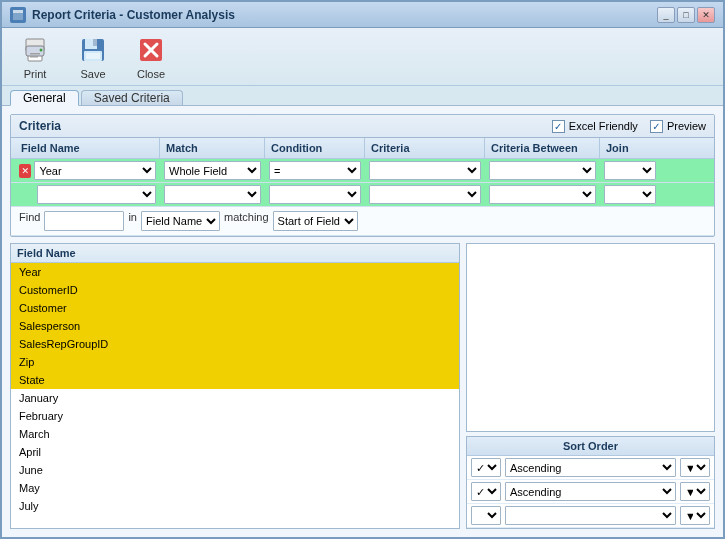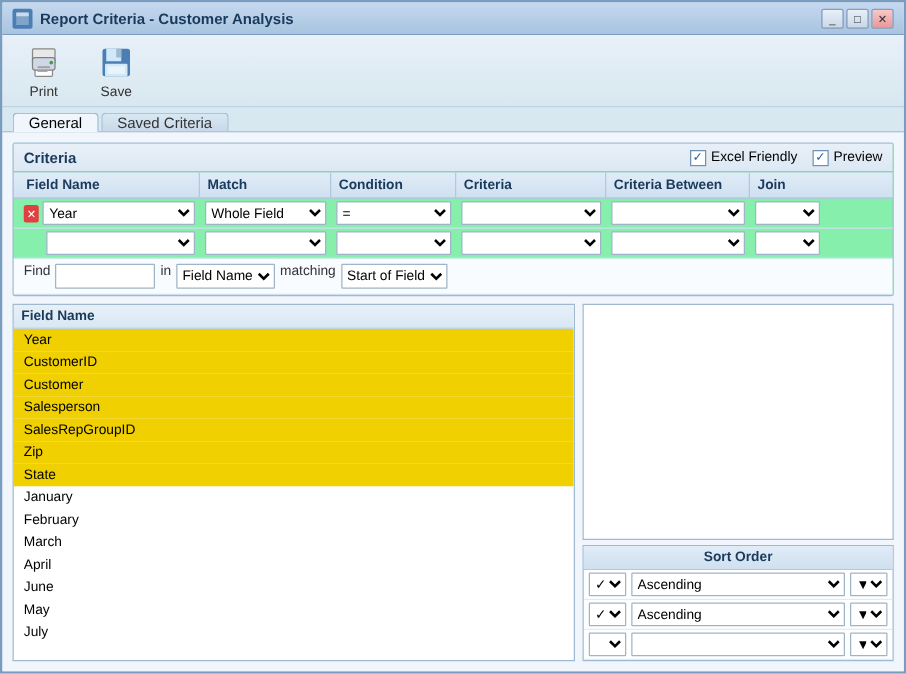--- a/index.html
+++ b/index.html
@@ -411,20 +411,30 @@
       <div class="toolbar-icon">
         <svg class="save-svg" viewBox="0 0 28 28">
           <rect x="3" y="3" width="22" height="22" rx="2" fill="#4a7eb5"></rect>
           <rect x="6" y="3" width="12" height="10" fill="#d0e8f8"></rect>
           <rect x="14" y="3" width="4" height="7" fill="#a0b8d0"></rect>
           <rect x="5" y="15" width="18" height="10" rx="1" fill="#d0e8f8"></rect>
           <rect x="7" y="17" width="14" height="6" fill="white" opacity="0.5"></rect>
         </svg>
       </div>
       <span class="toolbar-label">Save</span>
+    </div>
+    <div class="toolbar-btn">
+      <div class="toolbar-icon">
+        <svg class="close-svg" viewBox="0 0 28 28">
+          <rect x="3" y="3" width="22" height="22" rx="2" fill="#e05050"></rect>
+          <line x1="8" y1="8" x2="20" y2="20" stroke="white" stroke-width="3" stroke-linecap="round"></line>
+          <line x1="20" y1="8" x2="8" y2="20" stroke="white" stroke-width="3" stroke-linecap="round"></line>
+        </svg>
+      </div>
+      <span class="toolbar-label">Close</span>
     </div>
   </div>
 
   <div class="tabs-bar">
     <div class="tab active">General</div>
     <div class="tab">Saved Criteria</div>
   </div>
 
   <div class="content-area">
 

